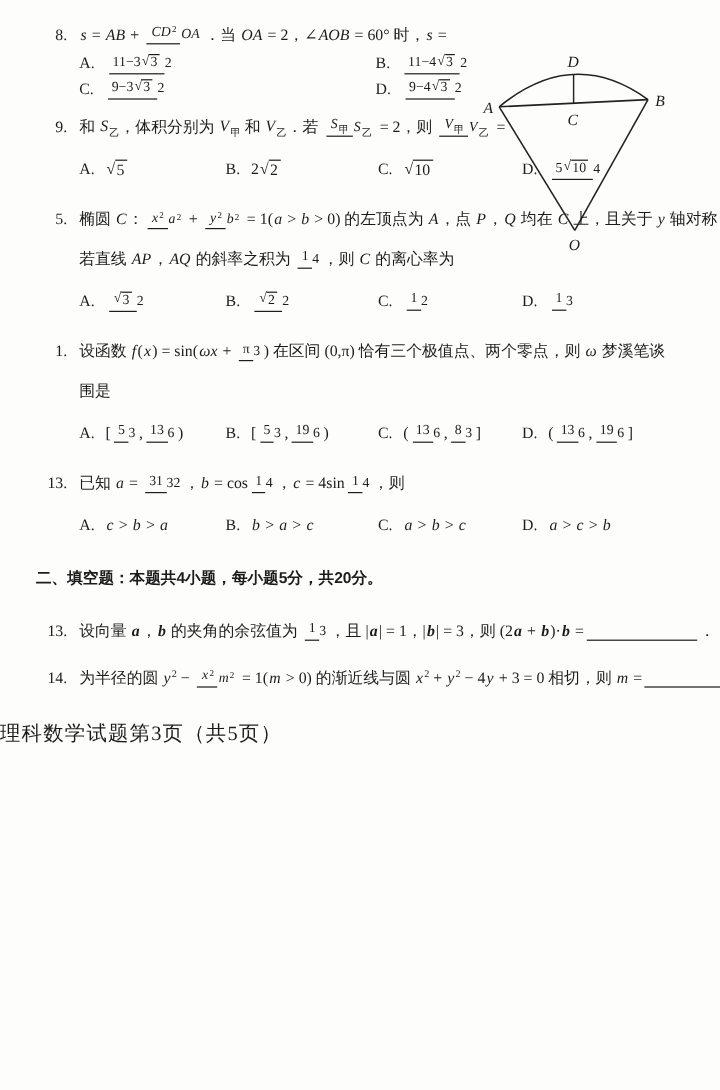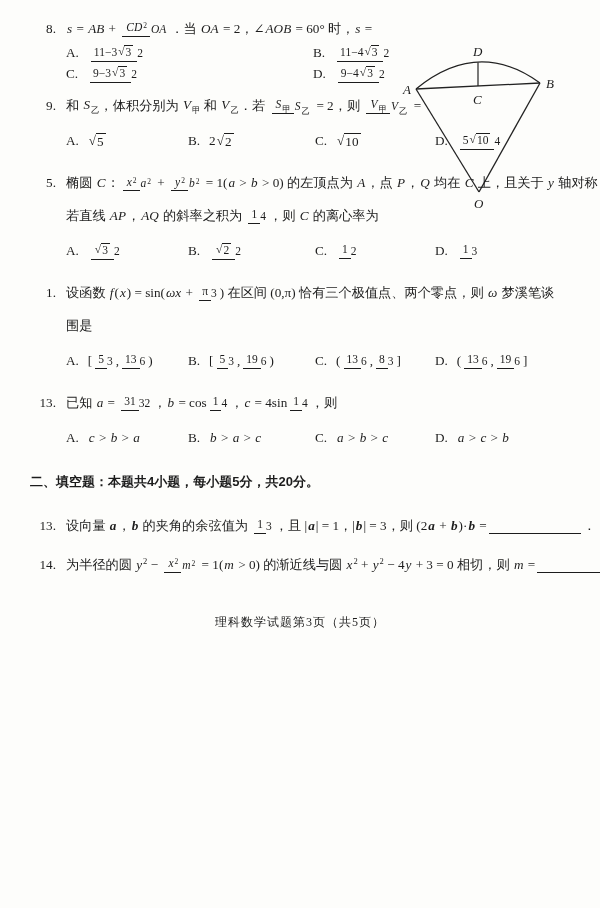--- a/index.html
+++ b/index.html
@@ -42,21 +42,21 @@
   }
   .blank{display:inline-block;border-bottom:1px solid #1c1c1c;height:15px;vertical-align:baseline;margin:0 2px;}
   .opts{display:grid;align-items:center;min-height:38px;}
   .opts4{grid-template-columns:122px 127px 120px auto;}
   .opts2{grid-template-columns:247px auto;row-gap:4px;}
   .opt{display:flex;align-items:center;}
   .olabel{margin-right:9px;}
   .oval{display:inline-flex;align-items:center;white-space:nowrap;}
   .section-title{padding-left:30px;font-weight:bold;margin:12px 0 14px;line-height:26px;
     font-family:"Liberation Sans","DejaVu Sans",sans-serif;font-size:13px;}
-  .footer{text-align:center;margin-top:32px;font-size:12px;letter-spacing:1px;}
+  .footer{text-align:left;margin-top:18px;font-size:17px;letter-spacing:1px;}
   .figure{position:absolute;left:400px;top:34px;width:196px;height:186px;}
   .figure svg{width:100%;height:100%;}
   .figlabel{font-style:italic;font-family:"Liberation Serif",serif;font-size:13px;fill:#1c1c1c;}
 </style>
 </head>
 <body>
 
 <div class="page">
 
   <div class="question">

